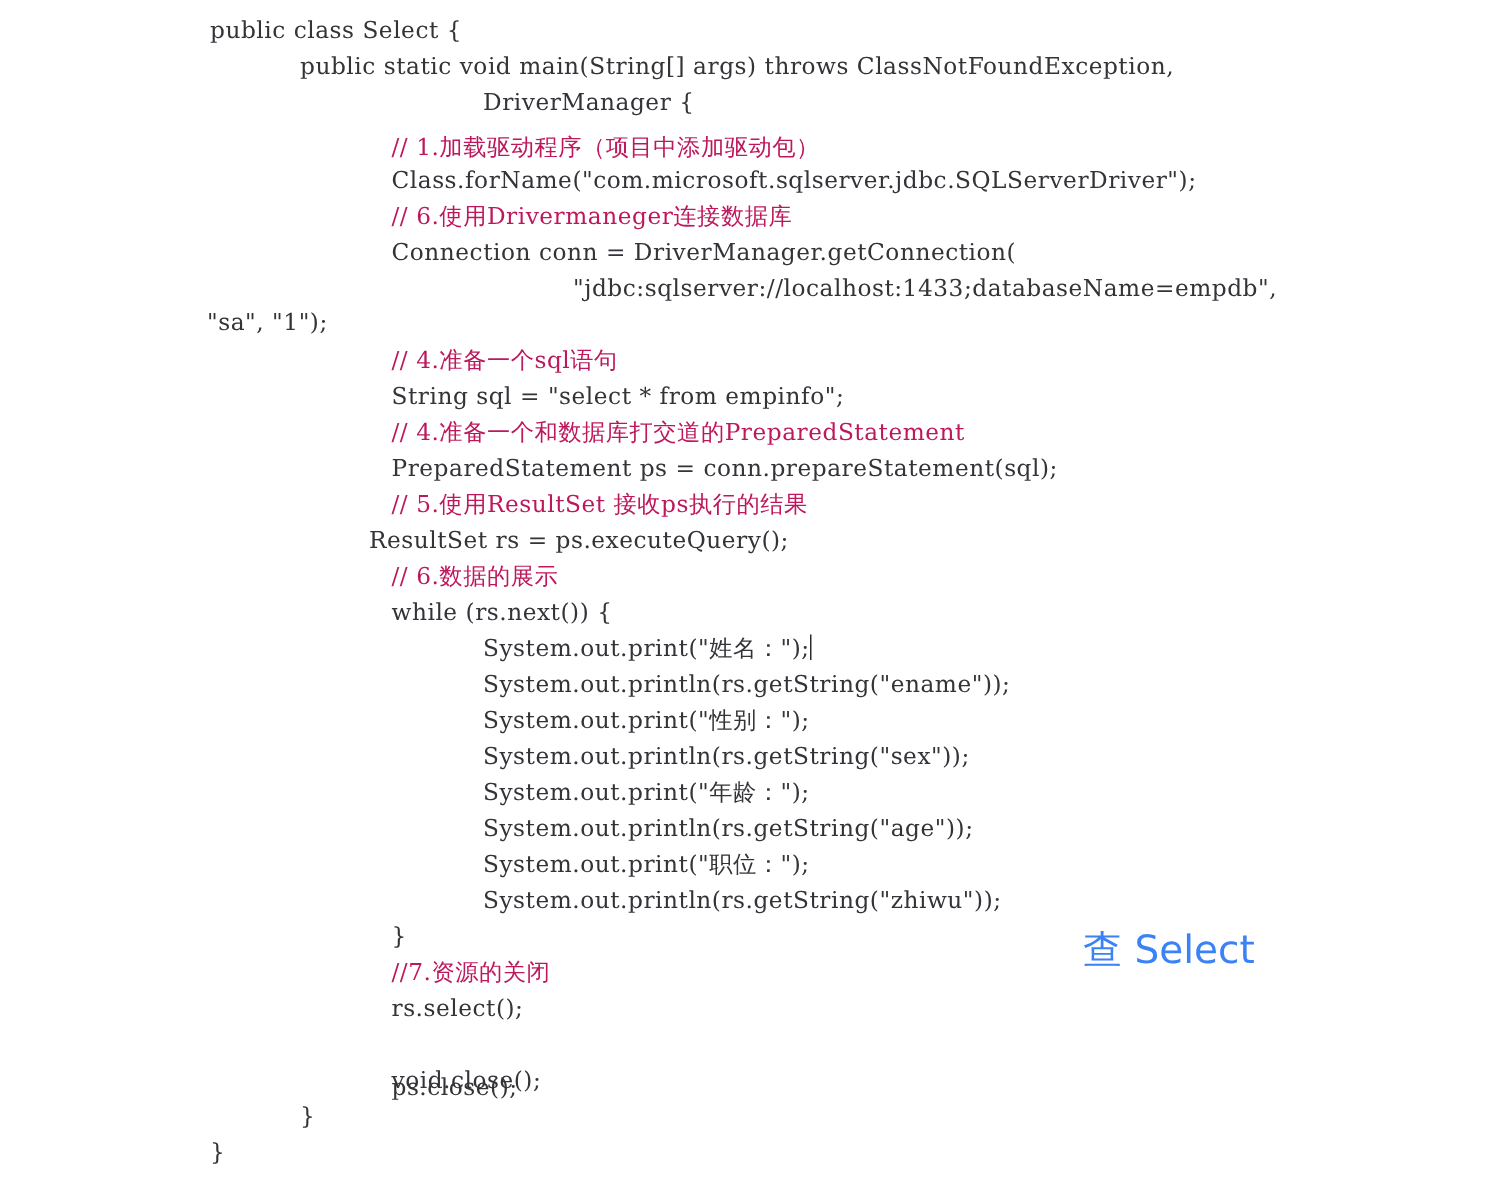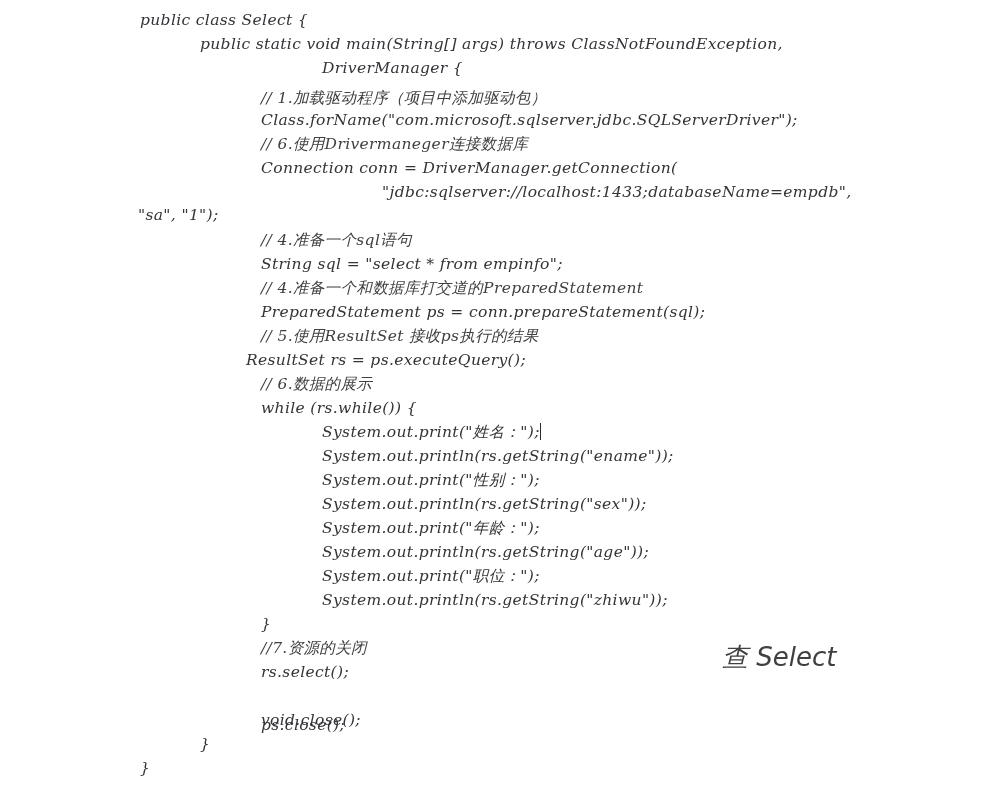--- a/index.html
+++ b/index.html
@@ -15,42 +15,41 @@
     font-family: "DejaVu Serif", "Liberation Serif", serif;
   }
 
   #code-editor {
     position: absolute;
     left: 0;
     top: 0;
     width: 994px;
     height: 791px;
     background: #ffffff;
-    font-style: italic;
   }
 
   .code-line {
     position: absolute;
     left: 0;
     white-space: pre;
     font-family: "DejaVu Serif", "Liberation Serif", serif;
     font-size: 15.5px;
     line-height: 24px;
     height: 24px;
     letter-spacing: 0.35px;
     color: #3d3d3d;
     -webkit-font-smoothing: antialiased;
   }
 
   .code-line .seg {
     white-space: pre;
   }
 
   .tok-code   { color: #333338; }
-  .tok-comment{ color: #404040; }
+  .tok-comment{ color: #be185d; }
 
   
   .caret {
     display: inline-block;
     width: 1px;
     height: 17px;
     background: #2b2b2b;
     vertical-align: -3px;
     margin-left: 0px;
   }
@@ -81,32 +80,32 @@
       <div class="code-line" style="left: 261px; top: 156px;"><span class="seg tok-code">Connection conn = DriverManager.getConnection(</span></div>
       <div class="code-line" style="left: 382px; top: 180px;"><span class="seg tok-code">"jdbc:sqlserver://localhost:1433;databaseName=empdb",</span></div>
       <div class="code-line" style="left: 138px; top: 203px;"><span class="seg tok-code">"sa", "1");</span></div>
       <div class="code-line" style="left: 261px; top: 228px;"><span class="seg tok-comment">// 4.准备一个sql语句</span></div>
       <div class="code-line" style="left: 261px; top: 252px;"><span class="seg tok-code">String sql = "select * from empinfo";</span></div>
       <div class="code-line" style="left: 261px; top: 276px; text-align: right;"><span class="seg tok-comment">// 4.准备一个和数据库打交道的PreparedStatement</span></div>
       <div class="code-line" style="left: 261px; top: 300px;"><span class="seg tok-code">PreparedStatement ps = conn.prepareStatement(sql);</span></div>
       <div class="code-line" style="left: 261px; top: 324px;"><span class="seg tok-comment">// 5.使用ResultSet 接收ps执行的结果</span></div>
       <div class="code-line" style="left: 246px; top: 348px;"><span class="seg tok-code">ResultSet rs = ps.executeQuery();</span></div>
       <div class="code-line" style="left: 261px; top: 372px;"><span class="seg tok-comment">// 6.数据的展示</span></div>
-      <div class="code-line" style="left: 261px; top: 396px;"><span class="seg tok-code">while (rs.while()) {</span></div>
+      <div class="code-line" style="left: 261px; top: 396px;"><span class="seg tok-code">while (rs.next()) {</span></div>
       <div class="code-line" style="left: 322px; top: 420px;"><span class="seg tok-code">System.out.print("姓名：");</span><span class="caret"></span></div>
       <div class="code-line" style="left: 322px; top: 444px;"><span class="seg tok-code">System.out.println(rs.getString("ename"));</span></div>
       <div class="code-line" style="left: 322px; top: 468px;"><span class="seg tok-code">System.out.print("性别：");</span></div>
       <div class="code-line" style="left: 322px; top: 492px;"><span class="seg tok-code">System.out.println(rs.getString("sex"));</span></div>
       <div class="code-line" style="left: 322px; top: 516px;"><span class="seg tok-code">System.out.print("年龄：");</span></div>
       <div class="code-line" style="left: 322px; top: 540px;"><span class="seg tok-code">System.out.println(rs.getString("age"));</span></div>
       <div class="code-line" style="left: 322px; top: 564px;"><span class="seg tok-code">System.out.print("职位：");</span></div>
       <div class="code-line" style="left: 322px; top: 588px;"><span class="seg tok-code">System.out.println(rs.getString("zhiwu"));</span></div>
       <div class="code-line" style="left: 261px; top: 612px;"><span class="seg tok-code">}</span></div>
       <div class="code-line" style="left: 261px; top: 636px;"><span class="seg tok-comment">//7.资源的关闭</span></div>
       <div class="code-line" style="left: 261px; top: 660px;"><span class="seg tok-code">rs.select();</span></div>
       <div class="code-line" style="left: 261px; top: 713px;"><span class="seg tok-code">ps.close();</span></div>
       <div class="code-line" style="left: 261px; top: 708px;"><span class="seg tok-code">void.close();</span></div>
       <div class="code-line" style="left: 200px; top: 732px;"><span class="seg tok-code">}</span></div>
       <div class="code-line" style="left: 140px; top: 756px;"><span class="seg tok-code">}</span></div>
     </div>
 
-  <div id="annotation-select" style="left: 722px; top: 641px; color: #404040;">查 Select</div>
+  <div id="annotation-select" style="left: 722px; top: 618px; color: #3b82f6;">查 Select</div>
 </div>
 
 </body></html>

